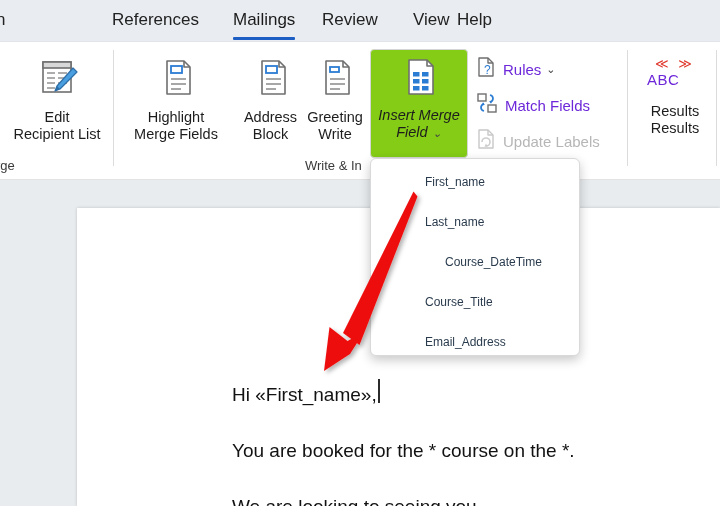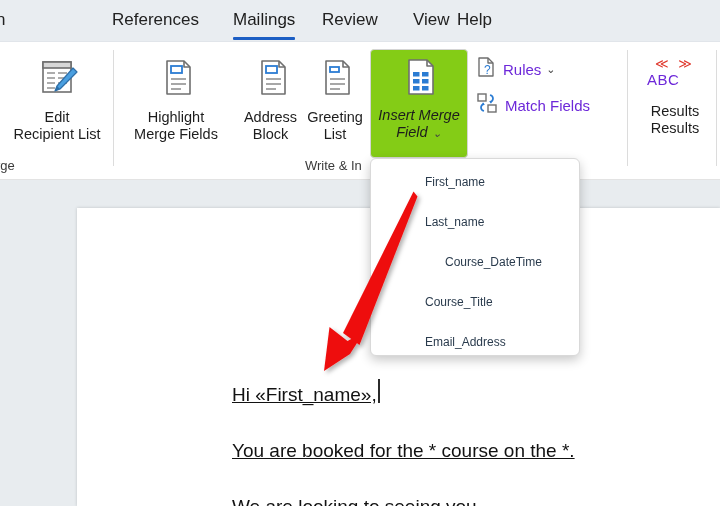--- a/index.html
+++ b/index.html
@@ -165,21 +165,20 @@
     background: #ffffff;
     box-shadow: 0 0 3px rgba(0,0,0,.18);
   }
   .doc-line {
     position: absolute;
     left: 155px;
     font-family: "Liberation Sans", sans-serif;
     font-size: 19px;
     color: #121212;
     white-space: nowrap;
-    text-decoration: underline;
   }
   .caret-bar {
     position: absolute;
     width: 1.5px;
     background: #2b2b2b;
   }
 
   
   .menu {
     position: absolute;
@@ -311,21 +310,21 @@
           <path d="M30 5 V11 H36" fill="none" stroke="#6f6f6f" stroke-width="1.6" stroke-linejoin="round"></path>
           <rect x="17" y="11" width="9" height="5" fill="#ffffff" stroke="#2b7cd3" stroke-width="1.8"></rect>
           <g stroke="#8a8a8a" stroke-width="1.5">
             <line x1="17" y1="23" x2="32" y2="23"></line>
             <line x1="17" y1="28" x2="32" y2="28"></line>
             <line x1="17" y1="33" x2="27" y2="33"></line>
           </g>
         </svg>
       </span>
       <span class="rlabel" style="margin-top:5px;">Greeting</span>
-      <span class="rlabel">List</span>
+      <span class="rlabel">Write</span>
     </div>
 
     <div class="rbtn highlight" style="left:370px; top:7px; width:98px; height:109px; padding-top:6px;">
       <span class="ricon">
         <svg width="44" height="44" viewBox="0 0 44 44">
           <path d="M12 4 H30 L36 10 V38 H12 Z" fill="#ffffff" stroke="#6f6f6f" stroke-width="1.6" stroke-linejoin="round"></path>
           <path d="M30 4 V10 H36" fill="none" stroke="#6f6f6f" stroke-width="1.6" stroke-linejoin="round"></path>
           <g fill="#2b7cd3">
             <rect x="16" y="16" width="6.5" height="4.5"></rect>
             <rect x="25" y="16" width="6.5" height="4.5"></rect>
@@ -361,20 +360,31 @@
           <rect x="12" y="13" width="8" height="7" fill="none" stroke="#6f6f6f" stroke-width="1.4"></rect>
           <path d="M14 3 C18 4 18 9 14 10" fill="none" stroke="#2b7cd3" stroke-width="1.7"></path>
           <path d="M15 11.8 L13.2 9.2 L16.6 8.6 Z" fill="#2b7cd3"></path>
           <path d="M8 19 C4 18 4 13 8 12" fill="none" stroke="#2b7cd3" stroke-width="1.7"></path>
           <path d="M7 10.2 L8.8 12.8 L5.4 13.4 Z" fill="#2b7cd3"></path>
         </svg>
       </span>
       <span class="slabel">Match Fields</span>
     </div>
 
+    <div class="sbtn disabled" style="left:476px; top:86px;">
+      <span>
+        <svg width="20" height="22" viewBox="0 0 20 22">
+          <path d="M3 2 H12 L17 7 V20 H3 Z" fill="#ffffff" stroke="#c8c8c8" stroke-width="1.4" stroke-linejoin="round"></path>
+          <path d="M12 2 V7 H17" fill="none" stroke="#c8c8c8" stroke-width="1.4" stroke-linejoin="round"></path>
+          <path d="M6 14 A4 4 0 1 1 10 18" fill="none" stroke="#cdcdcd" stroke-width="1.6"></path>
+          <path d="M10 15.5 L11.6 18.4 L8.4 18.8 Z" fill="#cdcdcd"></path>
+        </svg>
+      </span>
+      <span class="slabel">Update Labels</span>
+    </div>
 
     <div class="rbtn" style="left:636px; top:8px; width:78px; height:116px; padding-top:8px;">
       <span class="ricon" style="width:56px;">
         <span class="abc-chev" style="display:block;">≪ ≫</span>
         <span class="abc-icon" style="display:block; margin-top:2px;">ABC</span>
       </span>
       <span class="rlabel" style="margin-top:16px;">Results</span>
       <span class="rlabel">Results</span>
     </div>
 

